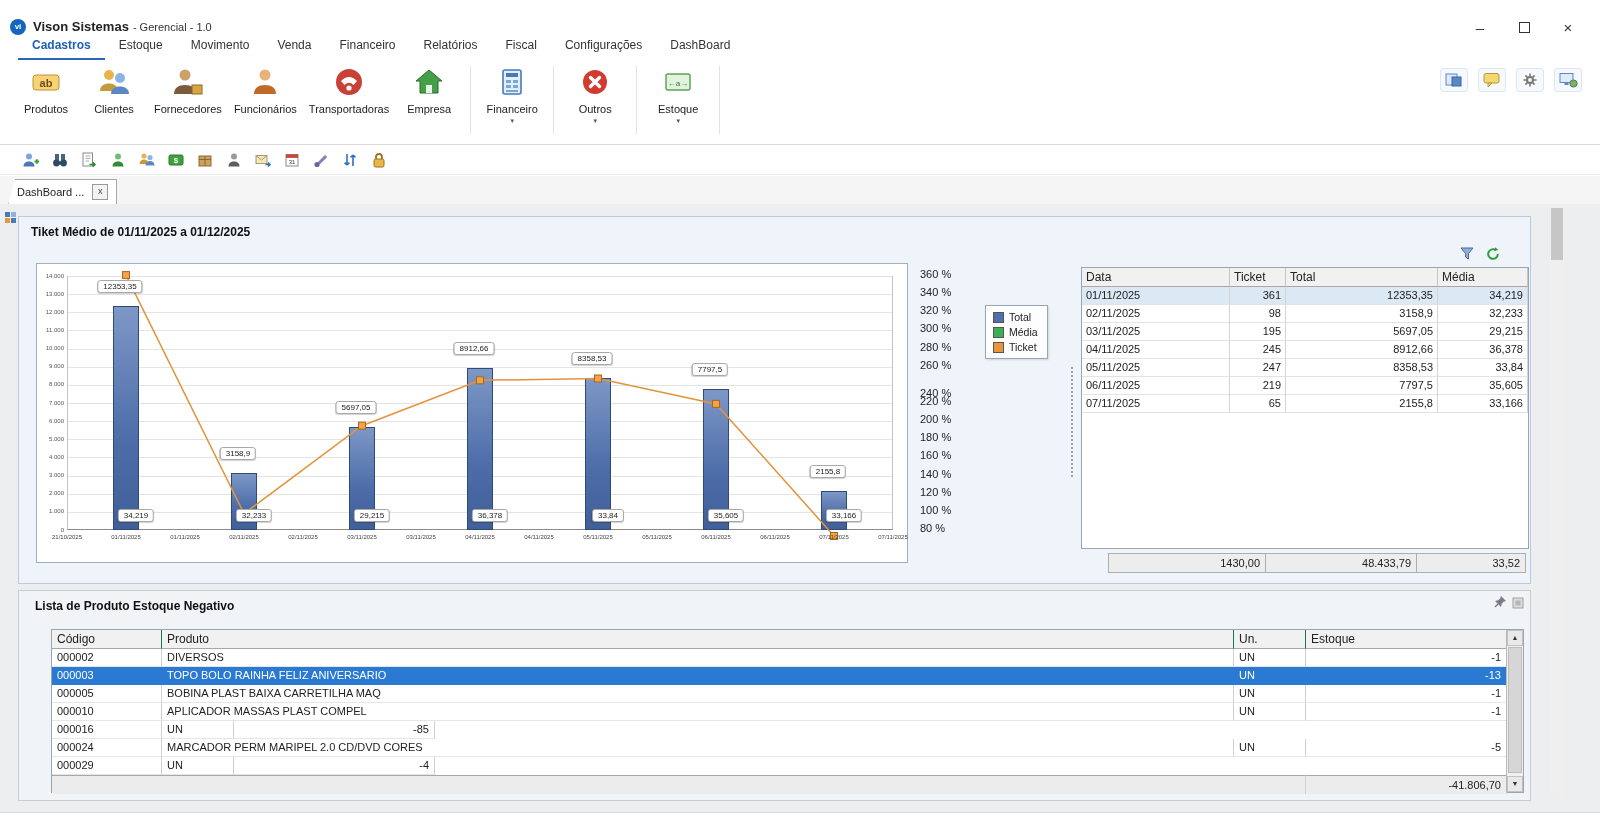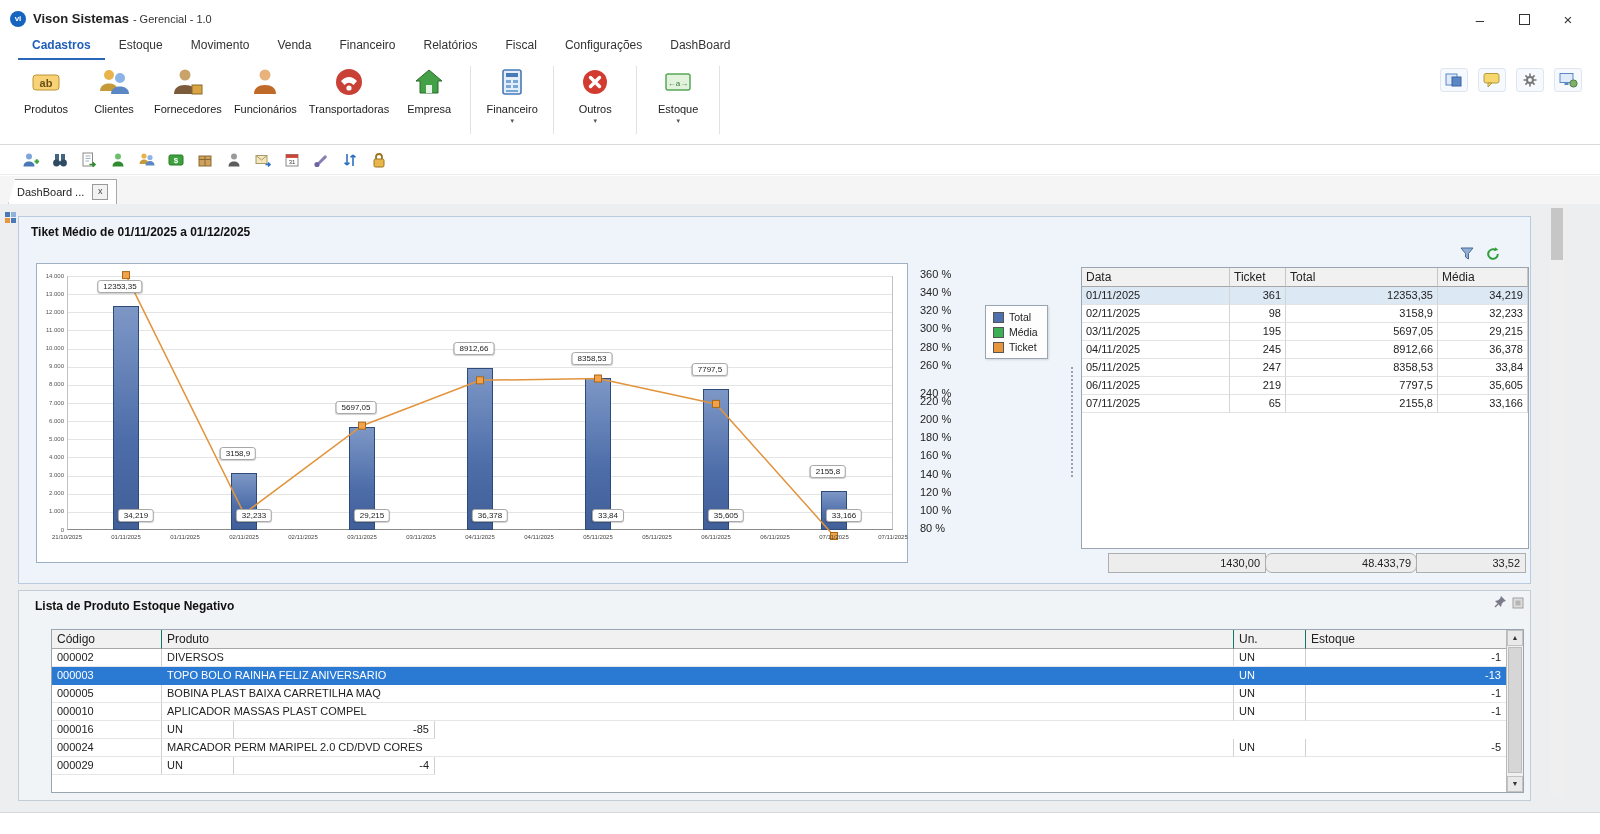--- a/index.html
+++ b/index.html
@@ -1,18 +1,18 @@
 <!DOCTYPE html>
 <html><head>
 <meta charset="utf-8">
 <style>
   html,body{margin:0;padding:0;width:1600px;height:834px;overflow:hidden;background:#fff;
     font-family:"Liberation Sans",sans-serif;color:#222;-webkit-font-smoothing:antialiased;}
   
-  #titlebar{position:absolute;left:0;top:4px;width:1600px;height:30px;background:#fff;}
+  #titlebar{position:absolute;left:0;top:12px;width:1600px;height:30px;background:#fff;}
   #app-logo{position:absolute;left:10px;top:7px;width:16px;height:16px;border-radius:50%;
     background:#1565c0;color:#fff;font-size:8px;font-weight:bold;text-align:center;line-height:16px;}
   #title-text{position:absolute;left:33px;top:7px;font-size:13px;white-space:nowrap;}
   #title-text b{font-weight:bold;}
   #title-text .sub{font-size:11px;color:#333;margin-left:4px;}
   #win-controls{position:absolute;right:10px;top:0;height:30px;display:flex;}
   .wc{width:44px;height:30px;display:flex;align-items:center;justify-content:center;
     font-size:15px;color:#333;cursor:default;}
   .maxbox{display:inline-block;width:9px;height:9px;border:1px solid #333;}
   
@@ -545,21 +545,21 @@
         </div>
         <div class="trow">
           <div class="tcell" style="width: 148px;">07/11/2025</div>
           <div class="tcell num" style="width: 56px;">65</div>
           <div class="tcell num" style="width: 152px;">2155,8</div>
           <div class="tcell num" style="width: 90px;">33,166</div>
         </div>
       </div>
     <div id="ticket-footer">
         <div class="fcell" style="width: 158px;">1430,00</div>
-        <div class="fcell" style="width: 152px; border-radius: 7px;">48.433,79</div>
+        <div class="fcell" style="width: 152px;">48.433,79</div>
         <div class="fcell" style="width: 110px;">33,52</div>
       </div>
   </div>
 
   <div id="panel2" class="panel">
     <div class="panel-title" style="left:16px;">Lista de Produto Estoque Negativo</div>
     <div id="panel2-tools">
       <span>
         <svg width="14" height="14" viewBox="0 0 14 14">
             <path d="M8 1l5 5-2.5.8L8.7 9 8 12 2 6l3-.7L7.2 3.5z" fill="#7a7a8c"></path>
@@ -614,20 +614,24 @@
           <div class="scell" style="width: 110px;">000024</div>
           <div class="scell" style="width: 1072px;">MARCADOR PERM MARIPEL 2.0 CD/DVD CORES</div>
           <div class="scell" style="width: 72px;">UN</div>
           <div class="scell num" style="width: 201px;">-5</div>
         </div>
         <div class="srow">
           <div class="scell" style="width: 110px;">000029</div>
           <div class="scell" style="width: 72px;">UN</div>
           <div class="scell num" style="width: 201px;">-4</div>
         </div>
+        <div class="srow sfoot">
+          <div class="scell" style="width: 1254px;"></div>
+          <div class="scell num" style="width: 201px;">-41.806,70</div>
+        </div>
         <div id="stock-scroll">
         <div class="sarrow" style="top:0;">▲</div>
         <div id="stock-thumb"></div>
         <div class="sarrow" style="bottom:0;">▼</div>
       </div>
       </div>
   </div>
 </div>
 
 <div id="page-scroll">

